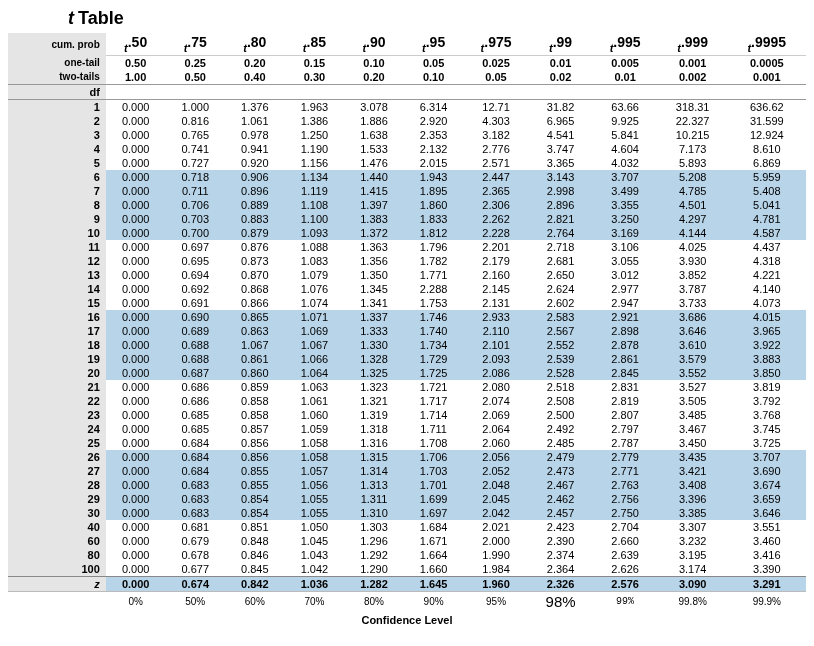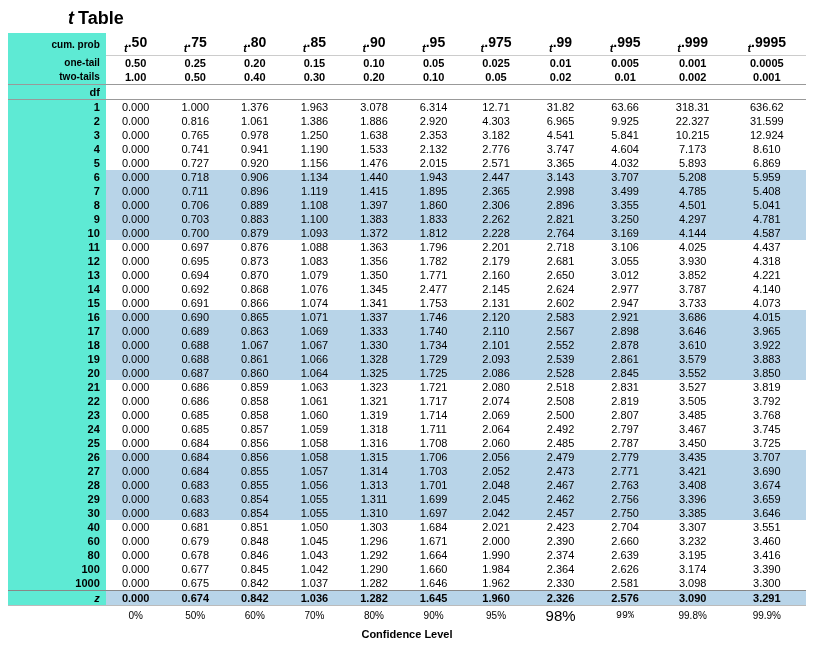--- a/index.html
+++ b/index.html
@@ -37,21 +37,21 @@
     }
     .col-header {
       font-weight: bold;
       background: #fff;
       border-bottom: 1px solid #ccc;
     }
     .row-label {
       text-align: right;
       font-weight: bold;
       padding-right: 6px;
-      background: #5eead4;
+      background: #e5e5e5;
     }
     .row-highlight {
       background-color: #b8d4e8;
     }
     .row-normal {
       background-color: #fff;
     }
     .row-z {
       background-color: #b8d4e8;
       font-weight: bold;
@@ -305,21 +305,21 @@
         <td>3.852</td>
         <td>4.221</td>
       </tr>
       <tr class="row-normal">
         <td class="row-label">14</td>
         <td>0.000</td>
         <td>0.692</td>
         <td>0.868</td>
         <td>1.076</td>
         <td>1.345</td>
-        <td>2.477</td>
+        <td>2.288</td>
         <td>2.145</td>
         <td>2.624</td>
         <td>2.977</td>
         <td>3.787</td>
         <td>4.140</td>
       </tr>
       <tr class="row-normal">
         <td class="row-label">15</td>
         <td>0.000</td>
         <td>0.691</td>
@@ -334,21 +334,21 @@
         <td>4.073</td>
       </tr>
       <tr class="row-highlight">
         <td class="row-label">16</td>
         <td>0.000</td>
         <td>0.690</td>
         <td>0.865</td>
         <td>1.071</td>
         <td>1.337</td>
         <td>1.746</td>
-        <td>2.120</td>
+        <td>2.933</td>
         <td>2.583</td>
         <td>2.921</td>
         <td>3.686</td>
         <td>4.015</td>
       </tr>
       <tr class="row-highlight">
         <td class="row-label">17</td>
         <td>0.000</td>
         <td>0.689</td>
         <td>0.863</td>
@@ -591,34 +591,20 @@
         <td>0.677</td>
         <td>0.845</td>
         <td>1.042</td>
         <td>1.290</td>
         <td>1.660</td>
         <td>1.984</td>
         <td>2.364</td>
         <td>2.626</td>
         <td>3.174</td>
         <td>3.390</td>
-      </tr>
-      <tr class="row-normal">
-        <td class="row-label">1000</td>
-        <td>0.000</td>
-        <td>0.675</td>
-        <td>0.842</td>
-        <td>1.037</td>
-        <td>1.282</td>
-        <td>1.646</td>
-        <td>1.962</td>
-        <td>2.330</td>
-        <td>2.581</td>
-        <td>3.098</td>
-        <td>3.300</td>
       </tr>
       <tr class="row-z" style="border-top: 1px solid rgb(136, 136, 136);">
         <td class="row-label" style="font-style: italic;">z</td>
         <td>0.000</td>
         <td>0.674</td>
         <td>0.842</td>
         <td>1.036</td>
         <td>1.282</td>
         <td>1.645</td>
         <td>1.960</td>

